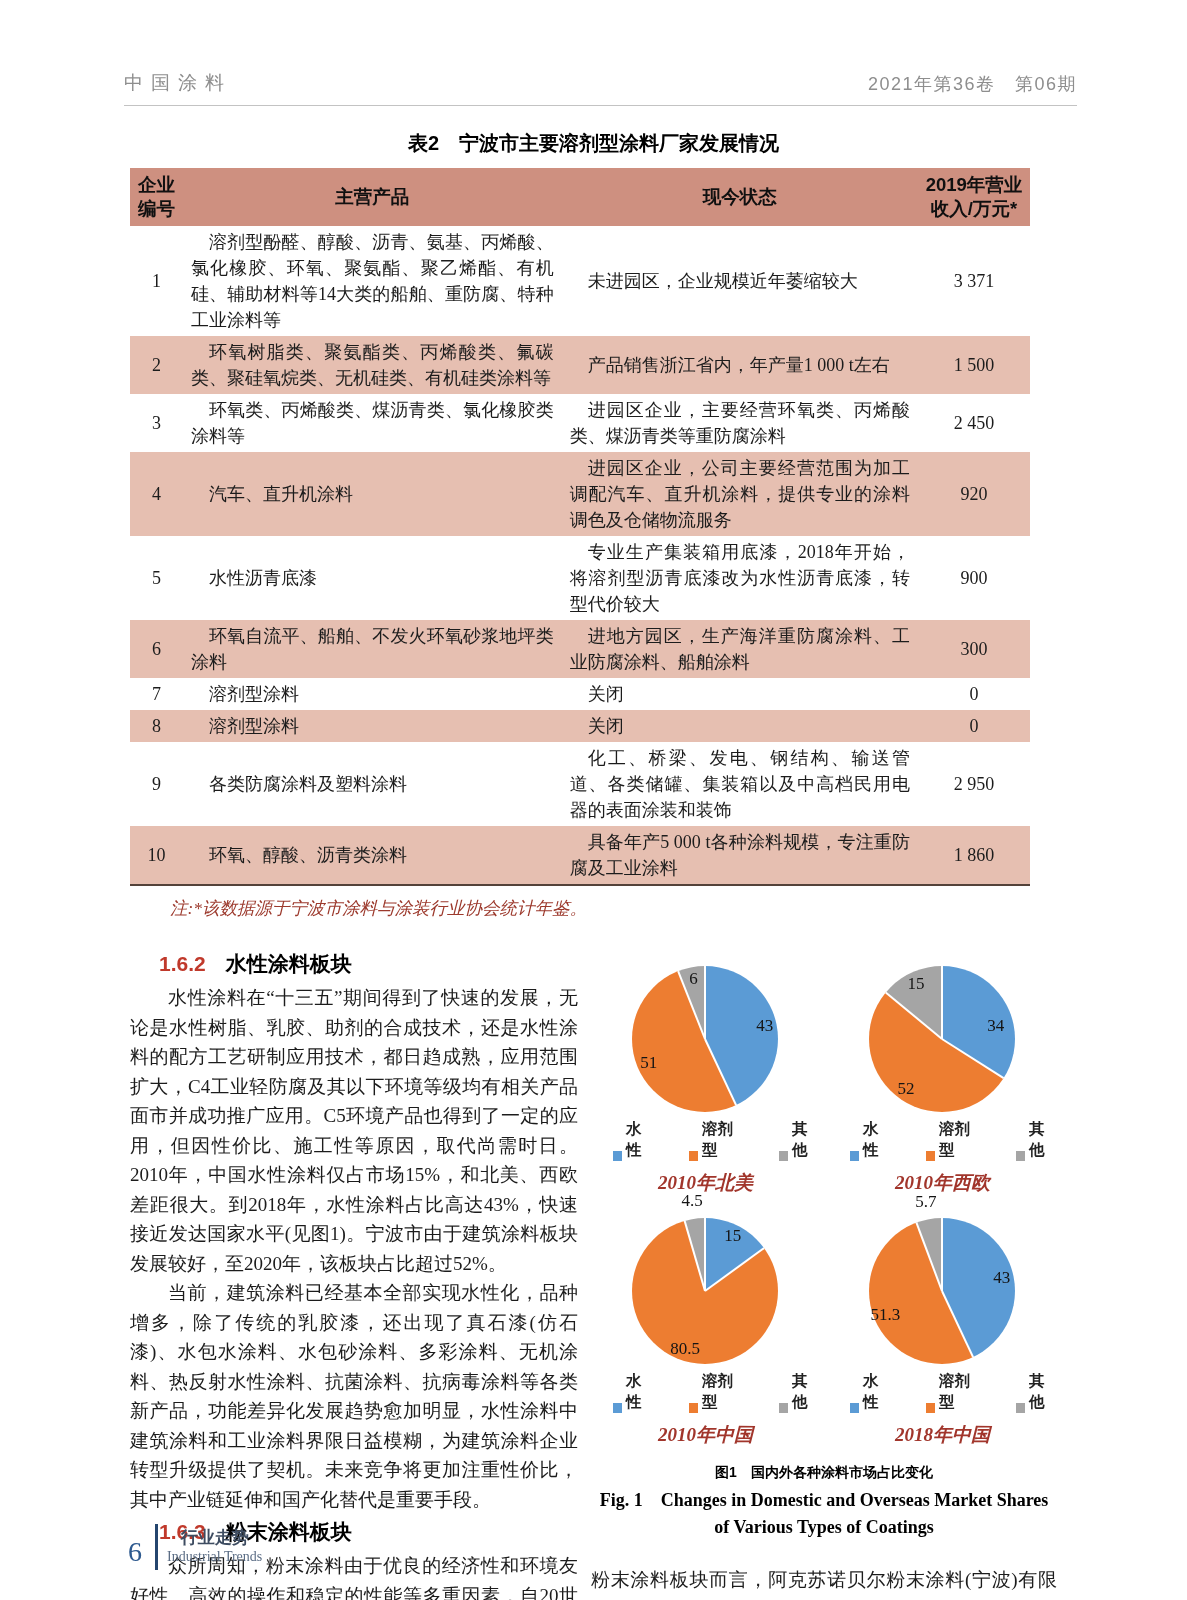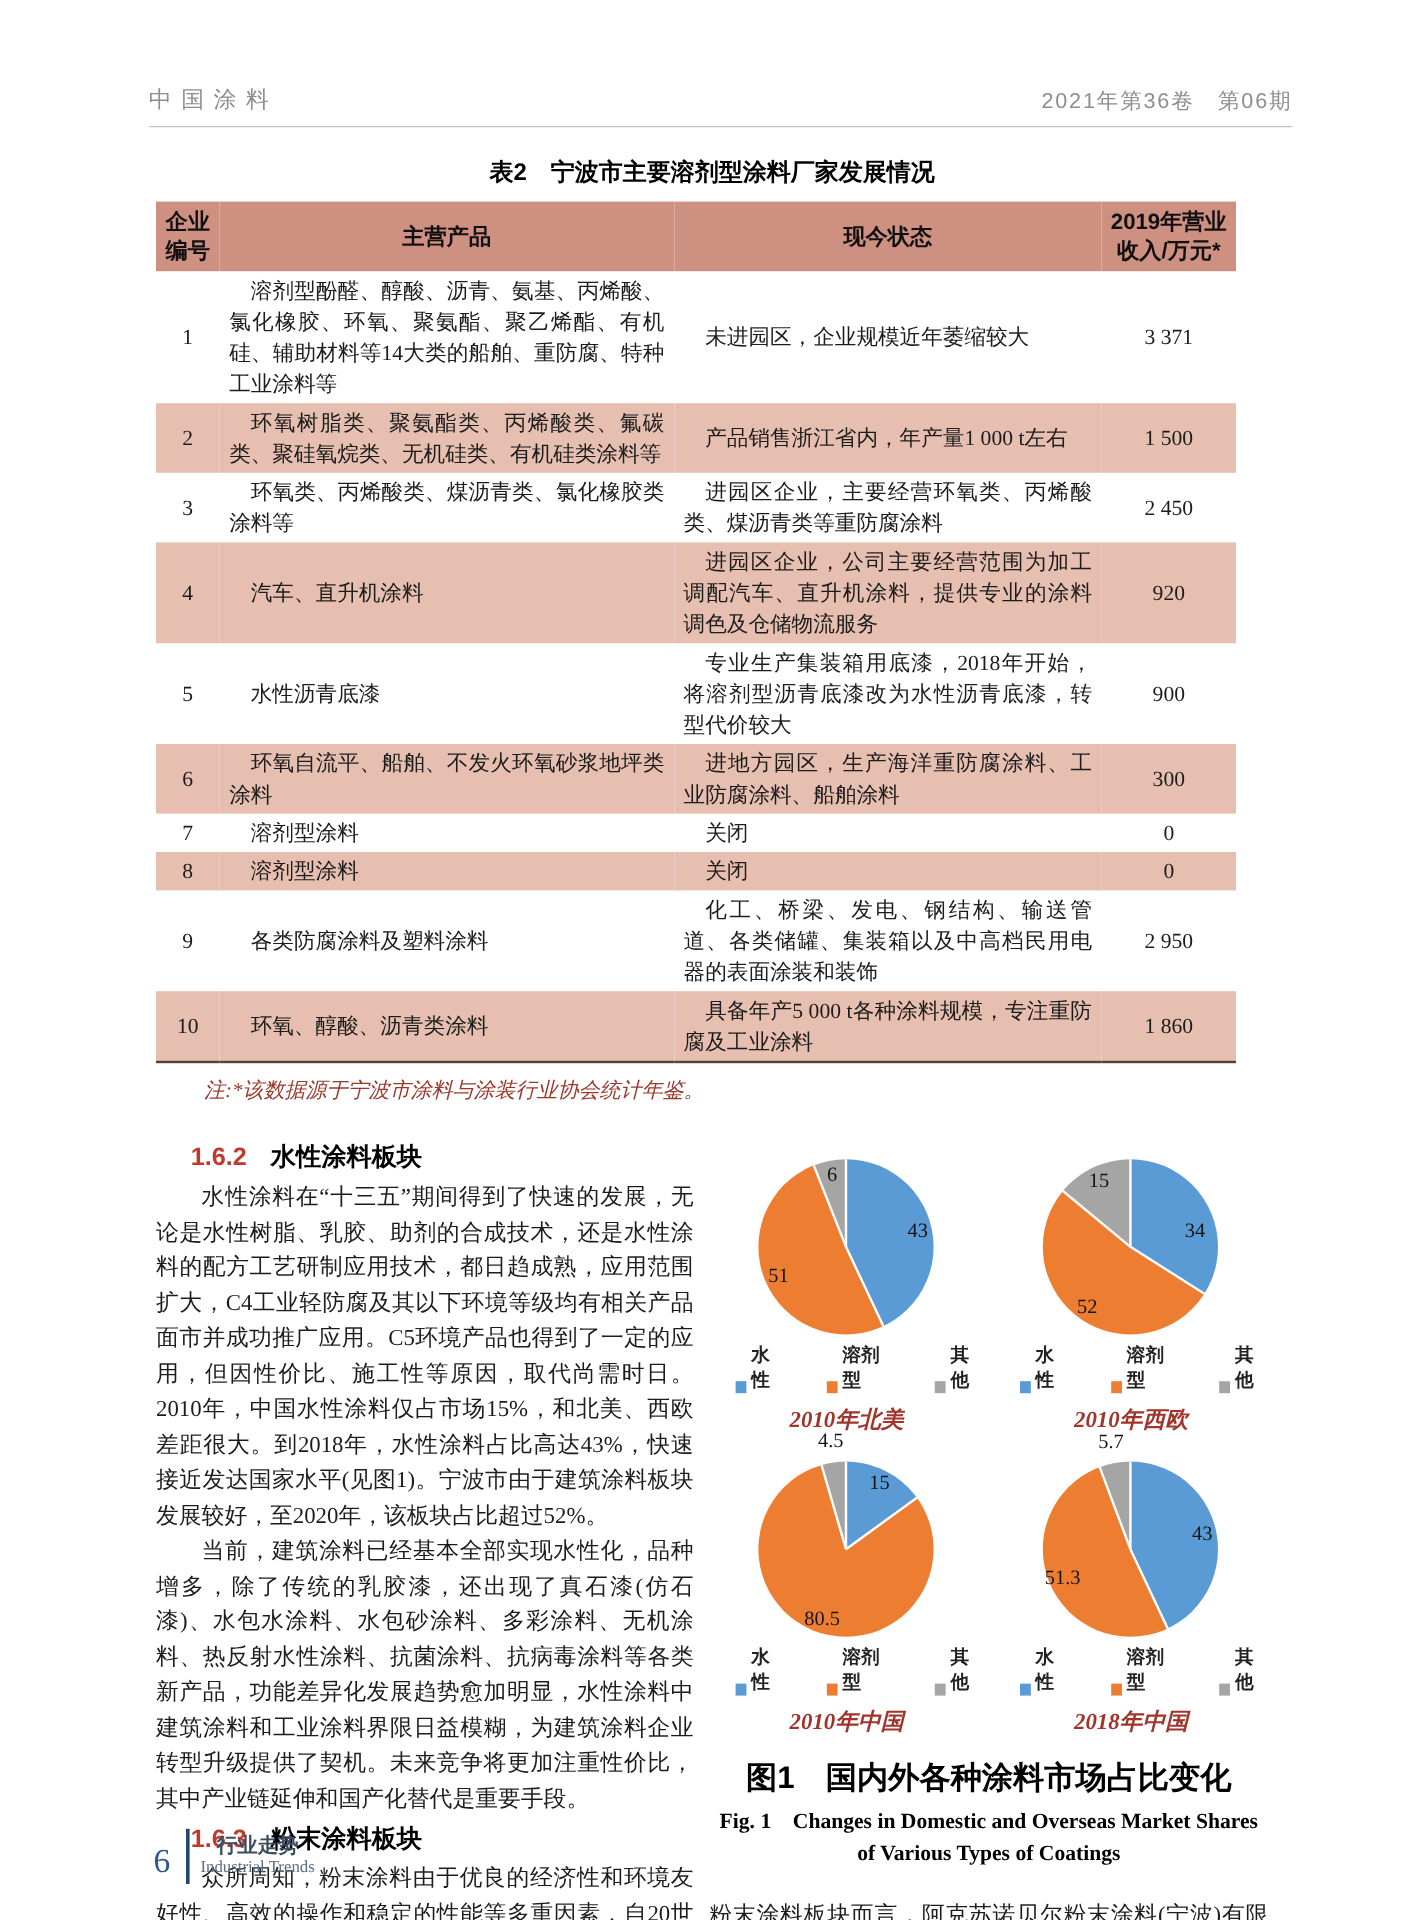--- a/index.html
+++ b/index.html
@@ -56,21 +56,21 @@
   .pie-sep { position:absolute; left:calc(50% - 1px); bottom:50%; width:2px; height:50%;
              background:#ffffff; transform-origin:50% 100%; }
   .pie-label { position:absolute; transform:translate(-50%,-50%); font-size:17px; color:#141414; white-space:nowrap; }
   .pie-legend { display:flex; align-items:center; gap:13px; margin-top:3px;
                 font-family:"Liberation Sans","DejaVu Sans",sans-serif; font-size:15.5px; font-weight:600; color:#222; }
   .legend-item { display:flex; align-items:flex-end;padding-left:22px; }
   .legend-swatch { width:10px; height:10px; display:inline-block; margin-right:4px; }
   .pie-title { margin-top:9px; font-size:19px; font-weight:700; color:#a1352b; font-style:italic; }
 
   .figure-caption-zh { text-align:center; margin-top:16px; font-family:"Liberation Sans","DejaVu Sans",sans-serif;
-                       font-weight:700; font-size:26px; color:#000; }
+                       font-weight:700; font-size:14px; color:#000; }
   .figure-caption-en { text-align:center; margin-top:5px; font-weight:700; font-size:18px; line-height:1.5; color:#000;font-family:Liberation Serif, serif; }
 
   
   .footer { position:absolute; left:128px; bottom:30px; display:flex; align-items:center; }
   .page-number { font-size:28px; color:#2e5a8f; margin-right:13px; line-height:1; padding-top:10px; }
   .footer-bar { width:3px; height:46px; background:#24456e; margin-right:9px; }
   .footer-titles { display:flex; flex-direction:column; justify-content:center; }
   .footer-section-zh { font-family:"Liberation Sans","DejaVu Sans",sans-serif; font-weight:700;
                        font-size:17px; color:#3d4c61; line-height:1.15;text-align:center; }
   .footer-section-en { font-size:14px; color:#5b6d85; line-height:1.3; }

